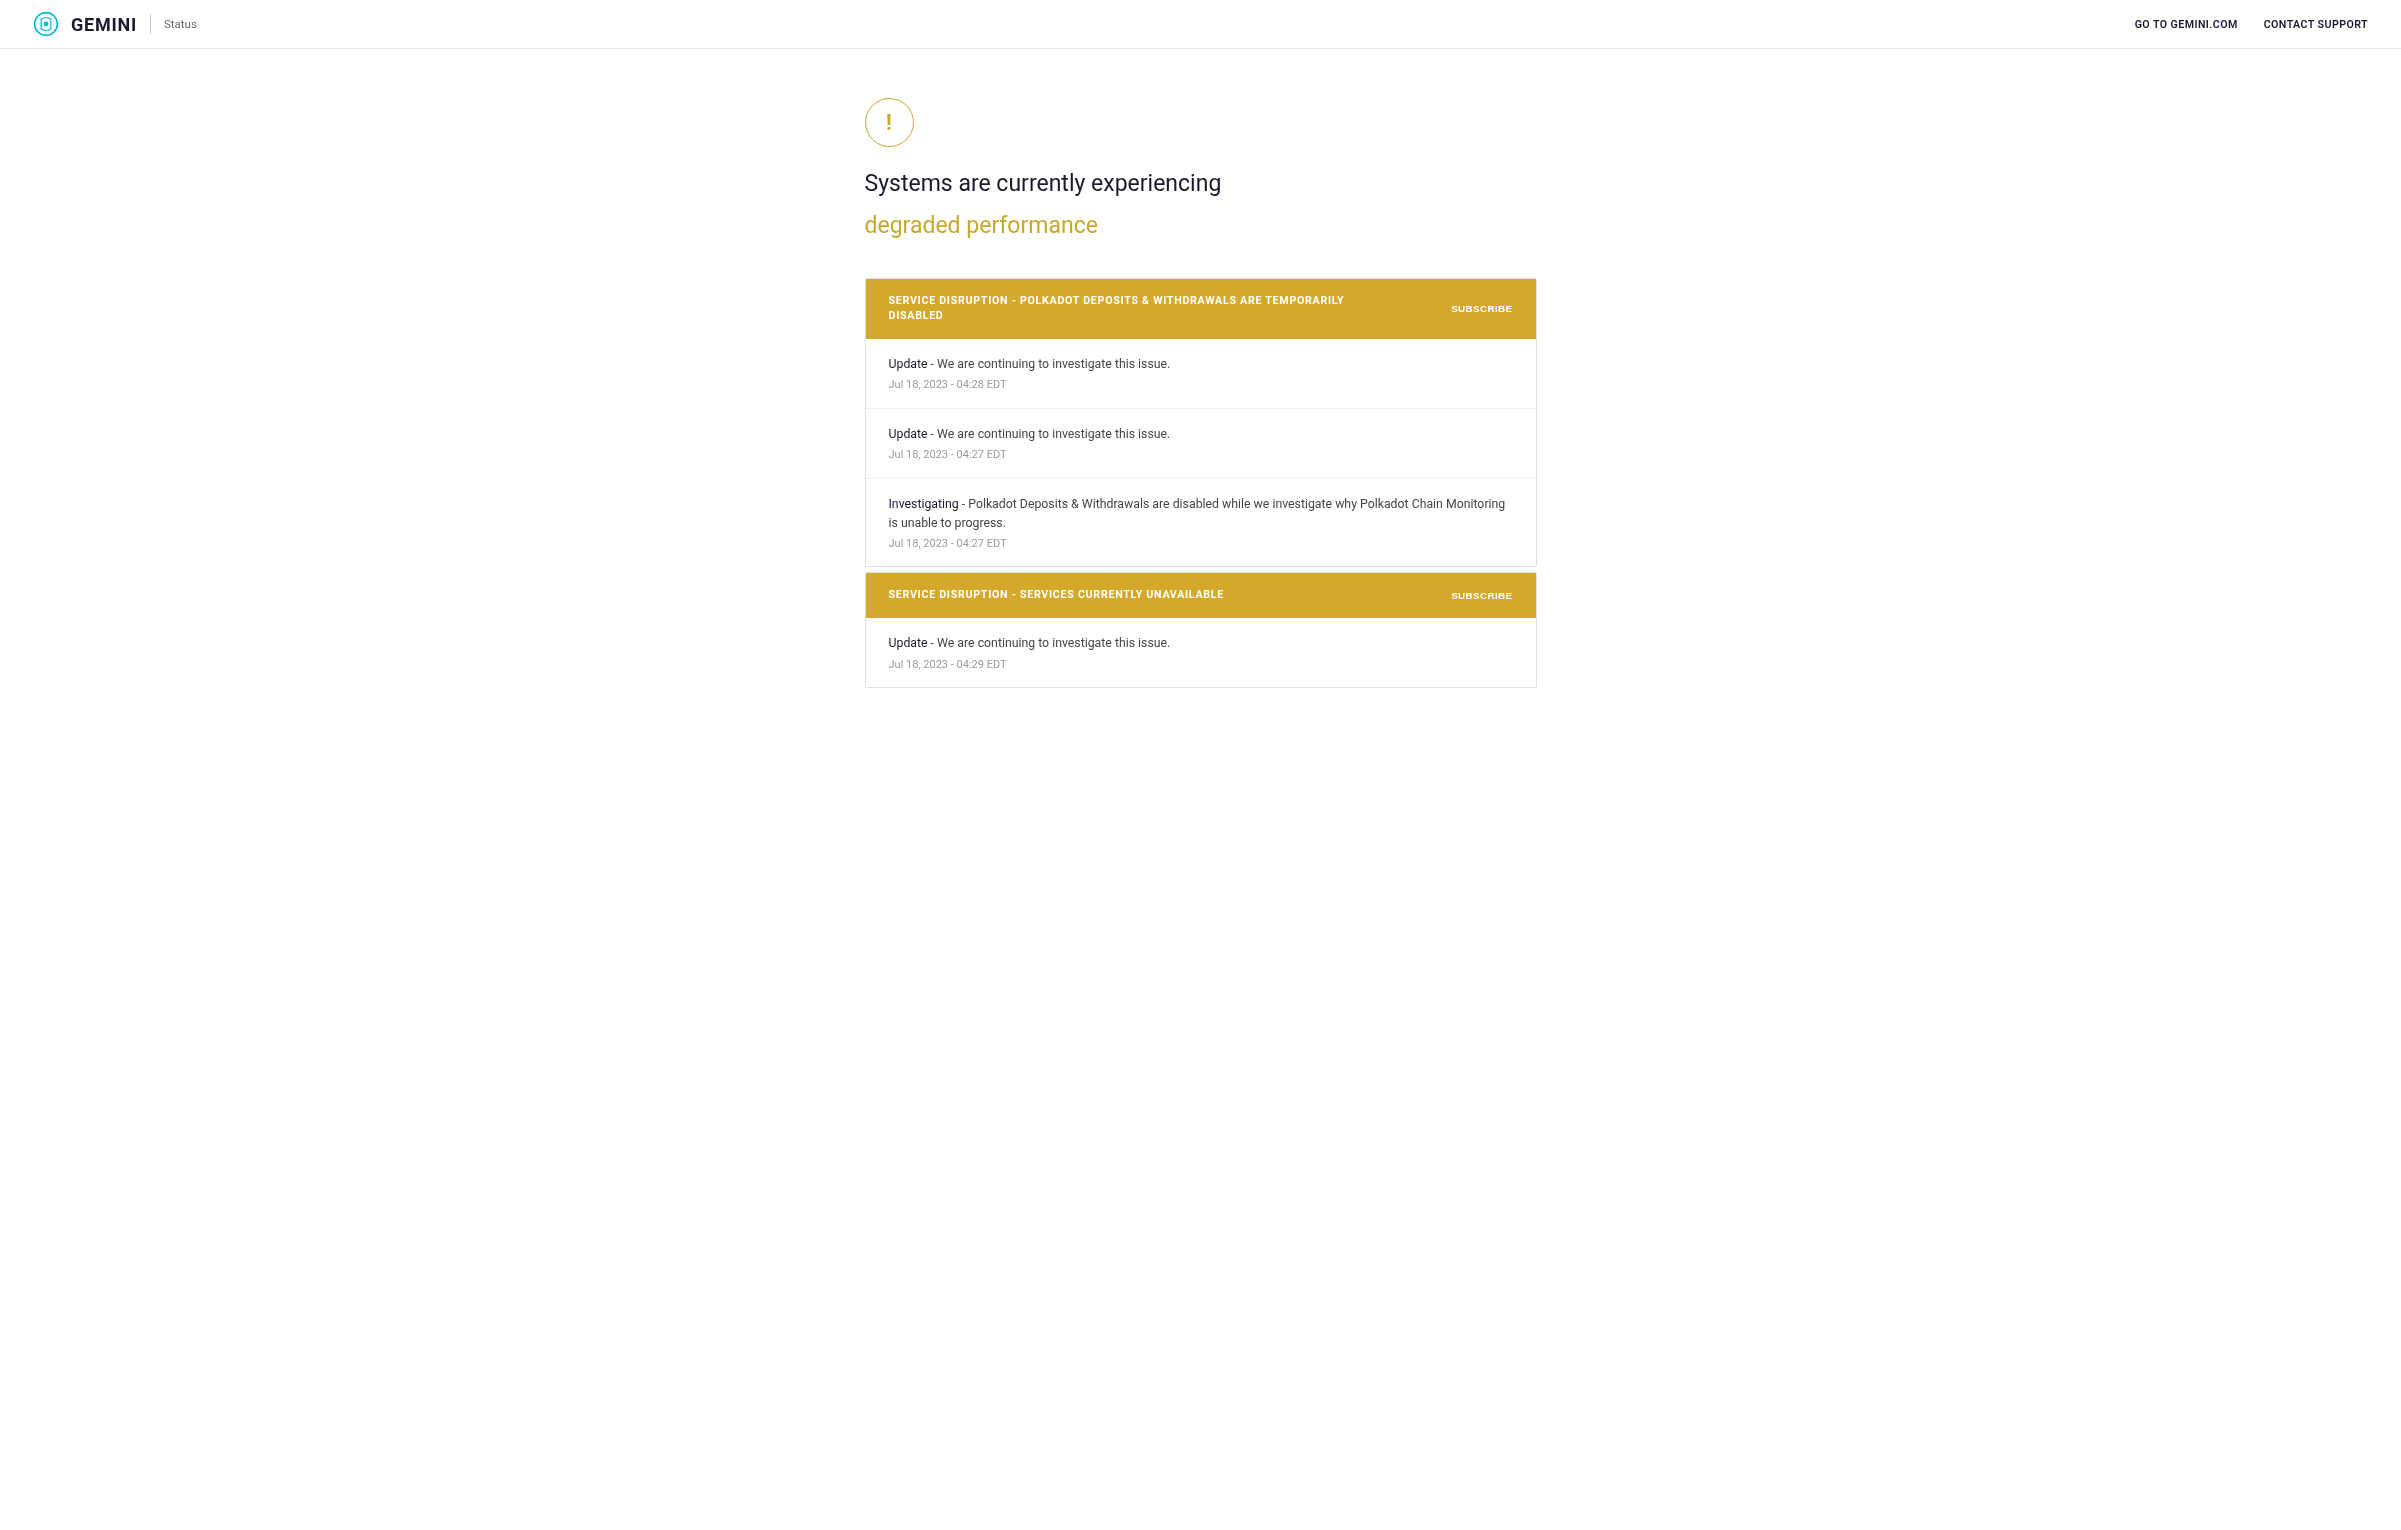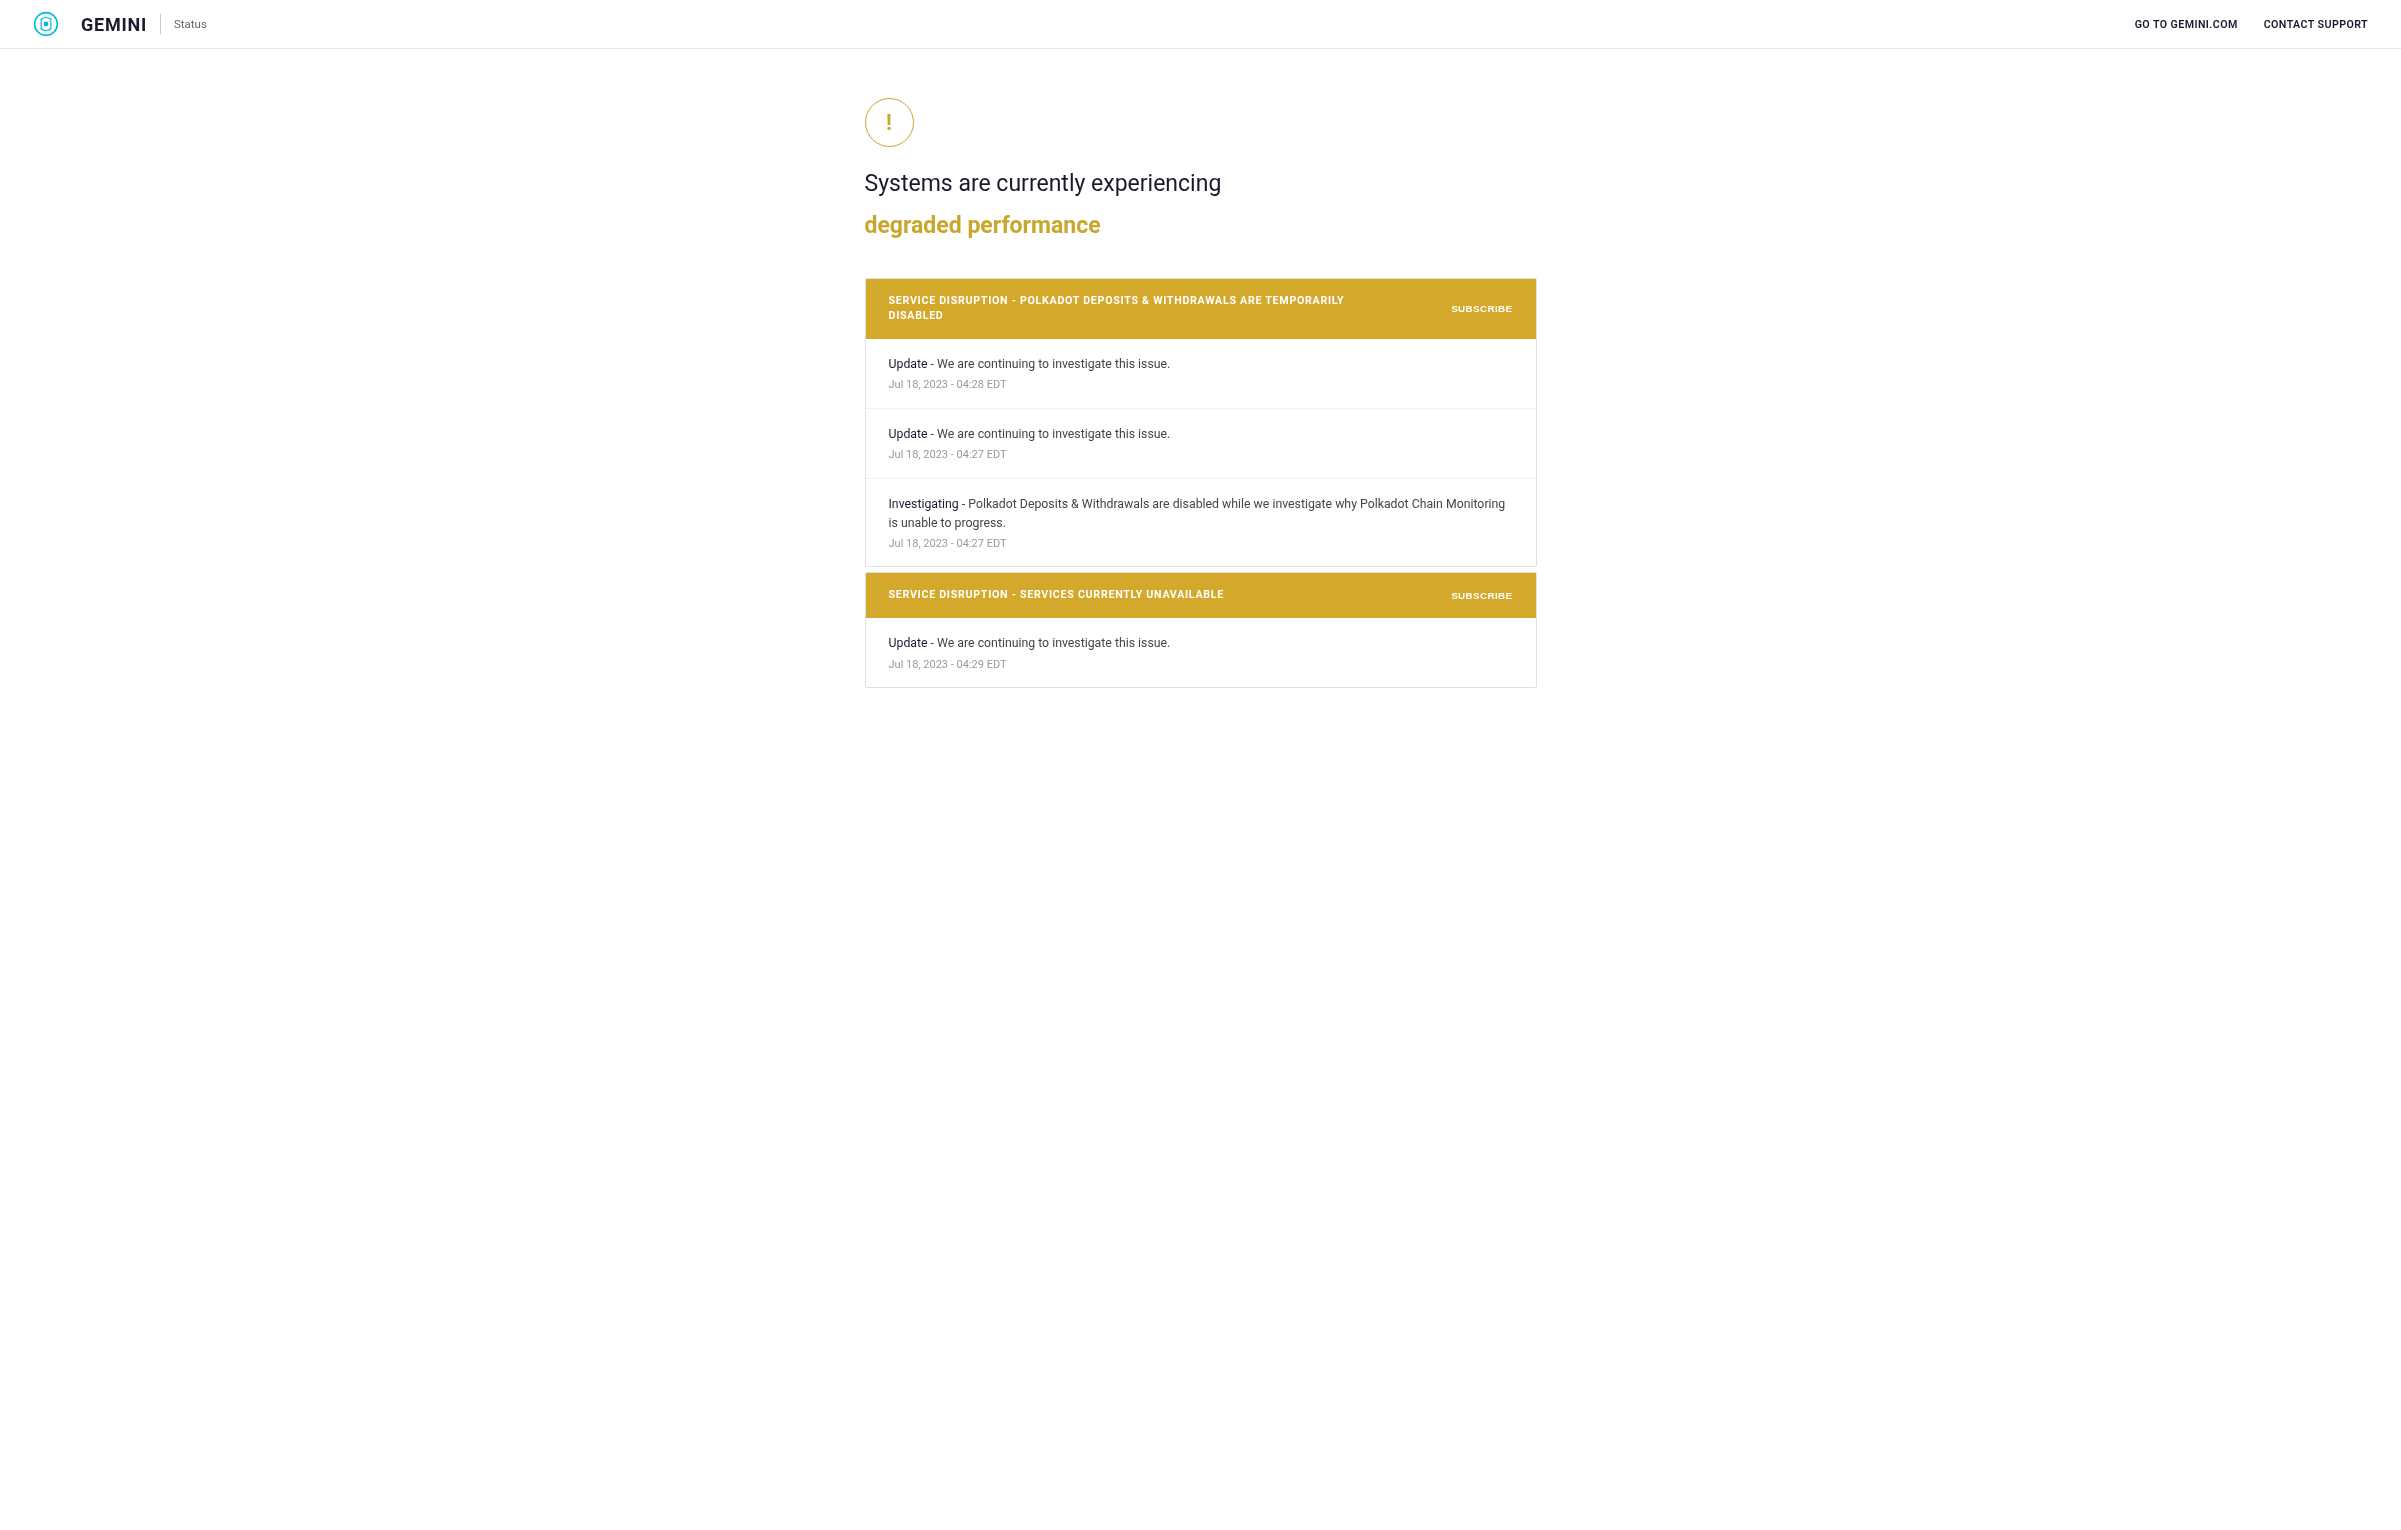--- a/index.html
+++ b/index.html
@@ -27,21 +27,21 @@
 
     .header-left {
       display: flex;
       align-items: center;
       gap: 13px;
     }
 
     .logo {
       display: flex;
       align-items: center;
-      gap: 22px;
+      gap: 12px;
     }
 
     .logo-icon {
       width: 26px;
       height: 26px;
     }
 
     .logo-text {
       font-size: 18px;
       font-weight: 700;
@@ -103,21 +103,21 @@
 
     .status-headline {
       font-size: 23px;
       font-weight: 400;
       color: #1a1a2e;
       margin-bottom: 15px;
     }
 
     .status-subheadline {
       font-size: 23px;
-      font-weight: 700;
+      font-weight: 400;
       color: #c9a72a;
       margin-bottom: 39px;
     }
 
     
     .incident-card {
       border: 0.8px solid #e0e0e0;
       border-radius: 1.6px;
       margin-bottom: 5px;
       overflow: hidden;

